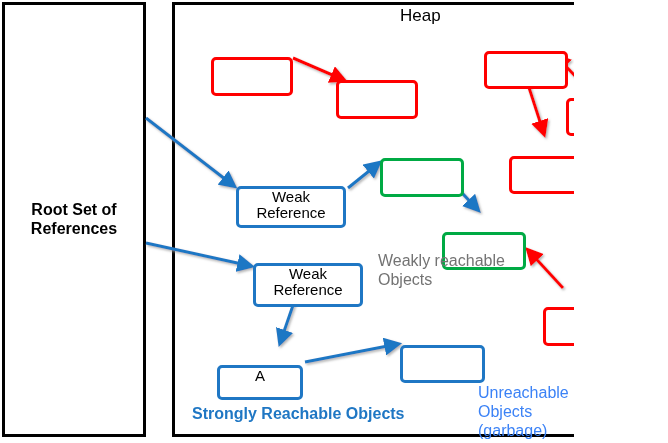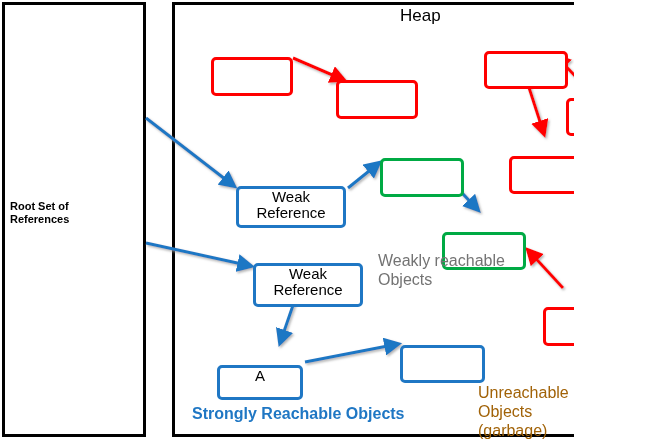--- a/index.html
+++ b/index.html
@@ -49,32 +49,33 @@
     font-family: "Liberation Sans", sans-serif;
   }
   .caption {
     position: absolute;
     font-family: "Liberation Sans", sans-serif;
     line-height: 1.18;
     white-space: pre-line;
   }
   .caption.blue  { color: #1F77C4; font-weight: bold; }
   .caption.green { color: #737373; }
-  .caption.red   { color: #a16207; }
+  .caption.red   { color: #3b82f6; }
   .heap-title {
     position: absolute;
     color: #000000;
     font-size: 17px;
     font-family: "Liberation Sans", sans-serif;
   }
   .rootset-label {
     position: absolute;
     color: #000000;
-    font-size: 11px;
+    font-size: 16px;
     font-weight: bold;
+    text-align: center;
     line-height: 1.2;
     white-space: pre-line;
   }
 </style>
 </head>
 <body>
 
 <div id="canvas">
 
   <div class="frame" id="panel-0" style="left: 2px; top: 2px; width: 144px; height: 435px;"></div>

